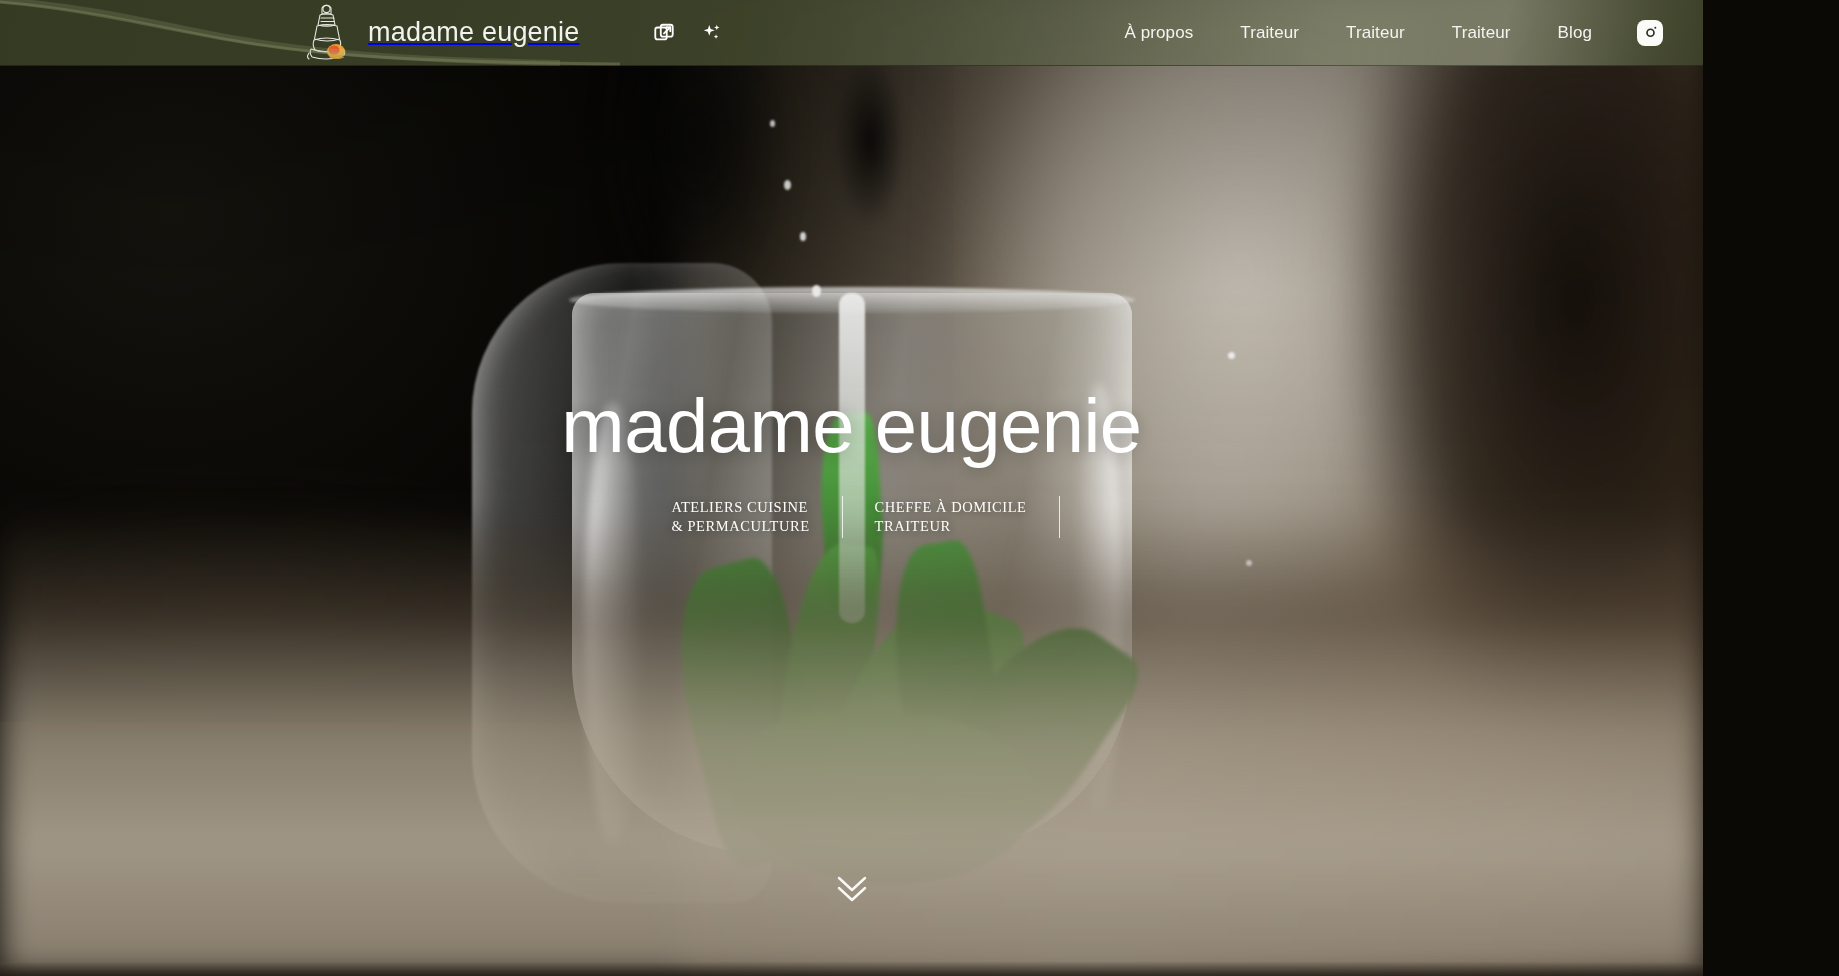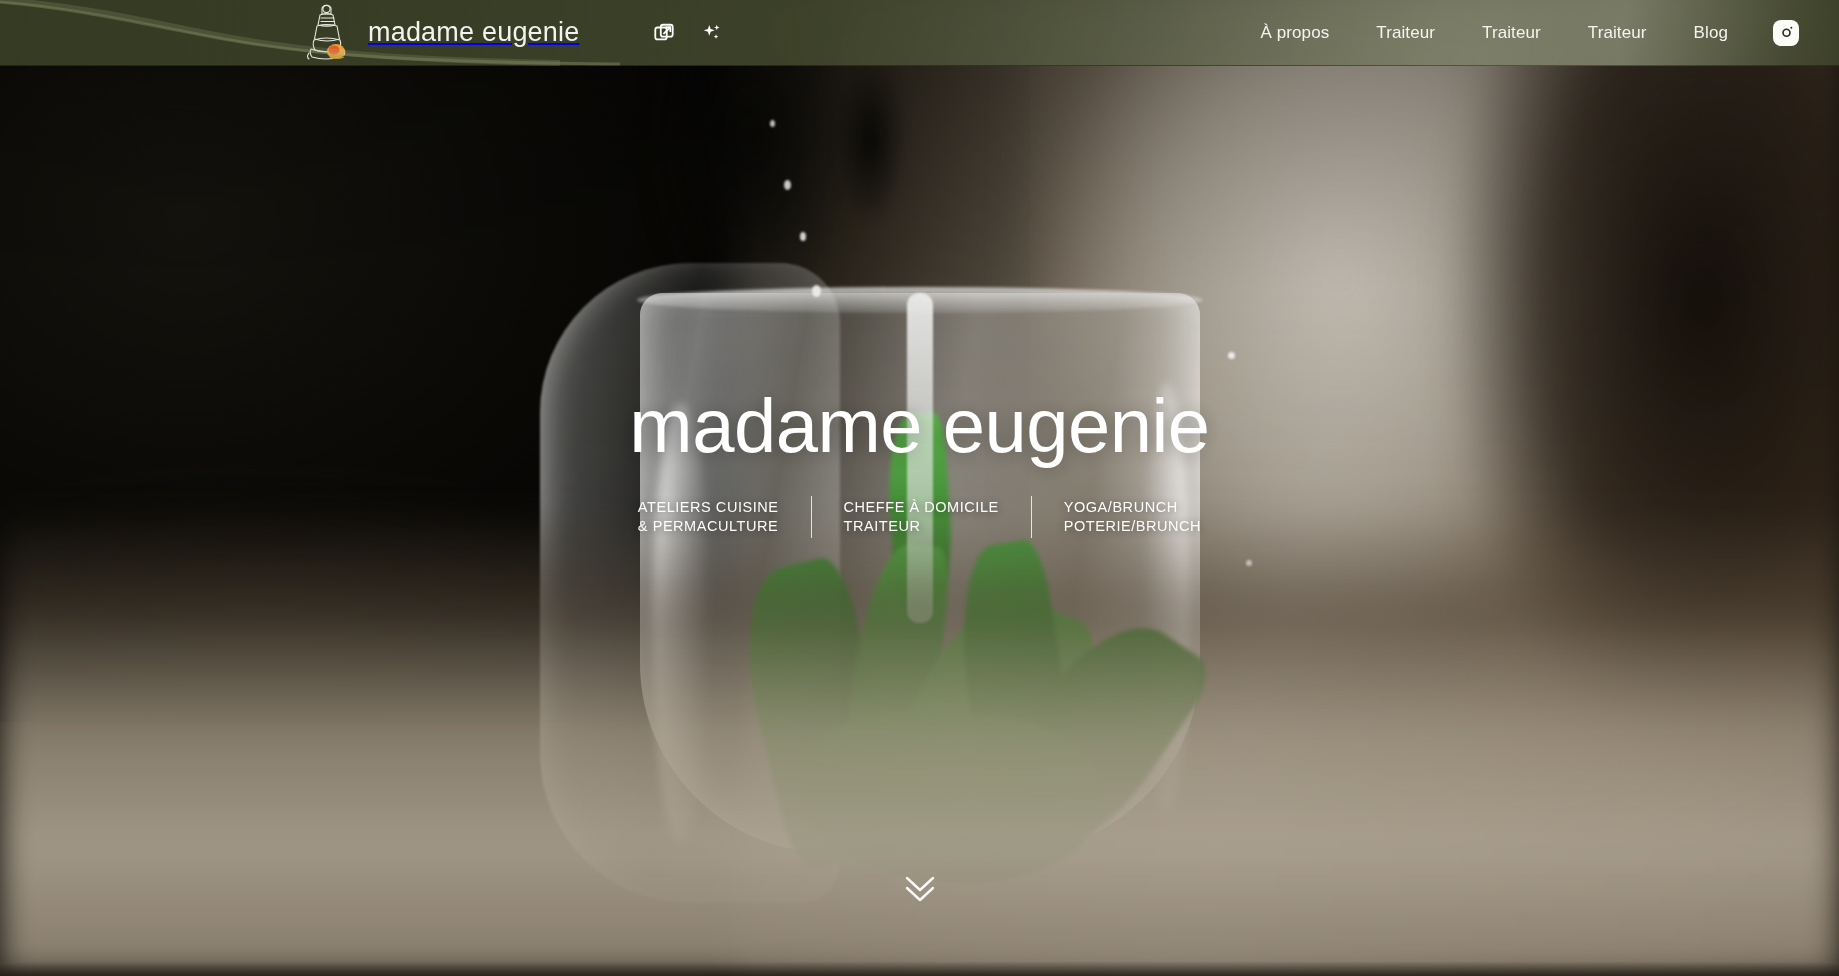--- a/index.html
+++ b/index.html
@@ -6,21 +6,21 @@
   * { margin:0; padding:0; box-sizing:border-box; }
   html, body {
     width:1839px; height:976px;
     overflow:hidden;
     background:#0a0906;
     font-family:"Liberation Sans", sans-serif;
     -webkit-font-smoothing:antialiased;
   }
 
   
-  #stage { position:relative; width:1839px; height:976px; overflow:hidden; }
+  #stage { position:relative; width:1703px; height:976px; overflow:hidden; }
 
   
   .hero-media { position:absolute; inset:0; overflow:hidden; background:#100e0a; }
 
   
   .bg-dark-left {
     position:absolute; left:0; top:0; width:56%; height:74%;
     background:
       radial-gradient(ellipse 60% 70% at 18% 30%, #16140f 0%, #0b0a07 60%, #060504 100%);
   }
@@ -202,20 +202,21 @@
   }
   .hero-title {
     margin-top:388px;
     color:#ffffff; font-size:76px; font-weight:300; letter-spacing:-.5px; line-height:1;
     text-shadow:0 2px 18px rgba(0,0,0,.30);
     white-space:nowrap;
   }
   .hero-taglines {
     margin-top:30px; display:flex; align-items:stretch; gap:4px;
     text-shadow:0 1px 8px rgba(0,0,0,.45);
+    font-family:Liberation Serif, serif;
   }
   .tagline {
     color:#fdfdfb; font-size:14.5px; letter-spacing:.55px; line-height:1.32;
     padding:4px 28px; text-align:left; white-space:nowrap;
   }
   .tagline.left-al  { text-align:left; }
   .tagline-sep { width:1px; background:rgba(255,255,255,.80); margin:2px 0; }
 
   .scroll-cue {
     position:absolute; left:50%; bottom:70px; transform:translateX(-50%);
@@ -331,24 +332,20 @@
       <div class="tagline left-al">
         <div>ATELIERS CUISINE</div>
         <div>&amp; PERMACULTURE</div>
       </div>
       <div class="tagline-sep"></div>
       <div class="tagline">
         <div>CHEFFE À DOMICILE</div>
         <div>TRAITEUR</div>
       </div>
       <div class="tagline-sep"></div>
-      <div class="tagline">
-        <div>YOGA/BRUNCH</div>
-        <div>POTERIE/BRUNCH</div>
-      </div>
     </div>
   </div>
 
   <svg class="scroll-cue" viewBox="0 0 42 34">
     <path d="M8 6 L21 18 L34 6" fill="none" stroke="#ffffff" stroke-width="2.4" stroke-linecap="round" stroke-linejoin="round" opacity=".95"></path>
     <path d="M8 16 L21 28 L34 16" fill="none" stroke="#ffffff" stroke-width="2.4" stroke-linecap="round" stroke-linejoin="round" opacity=".95"></path>
   </svg>
 
 </div>
 

